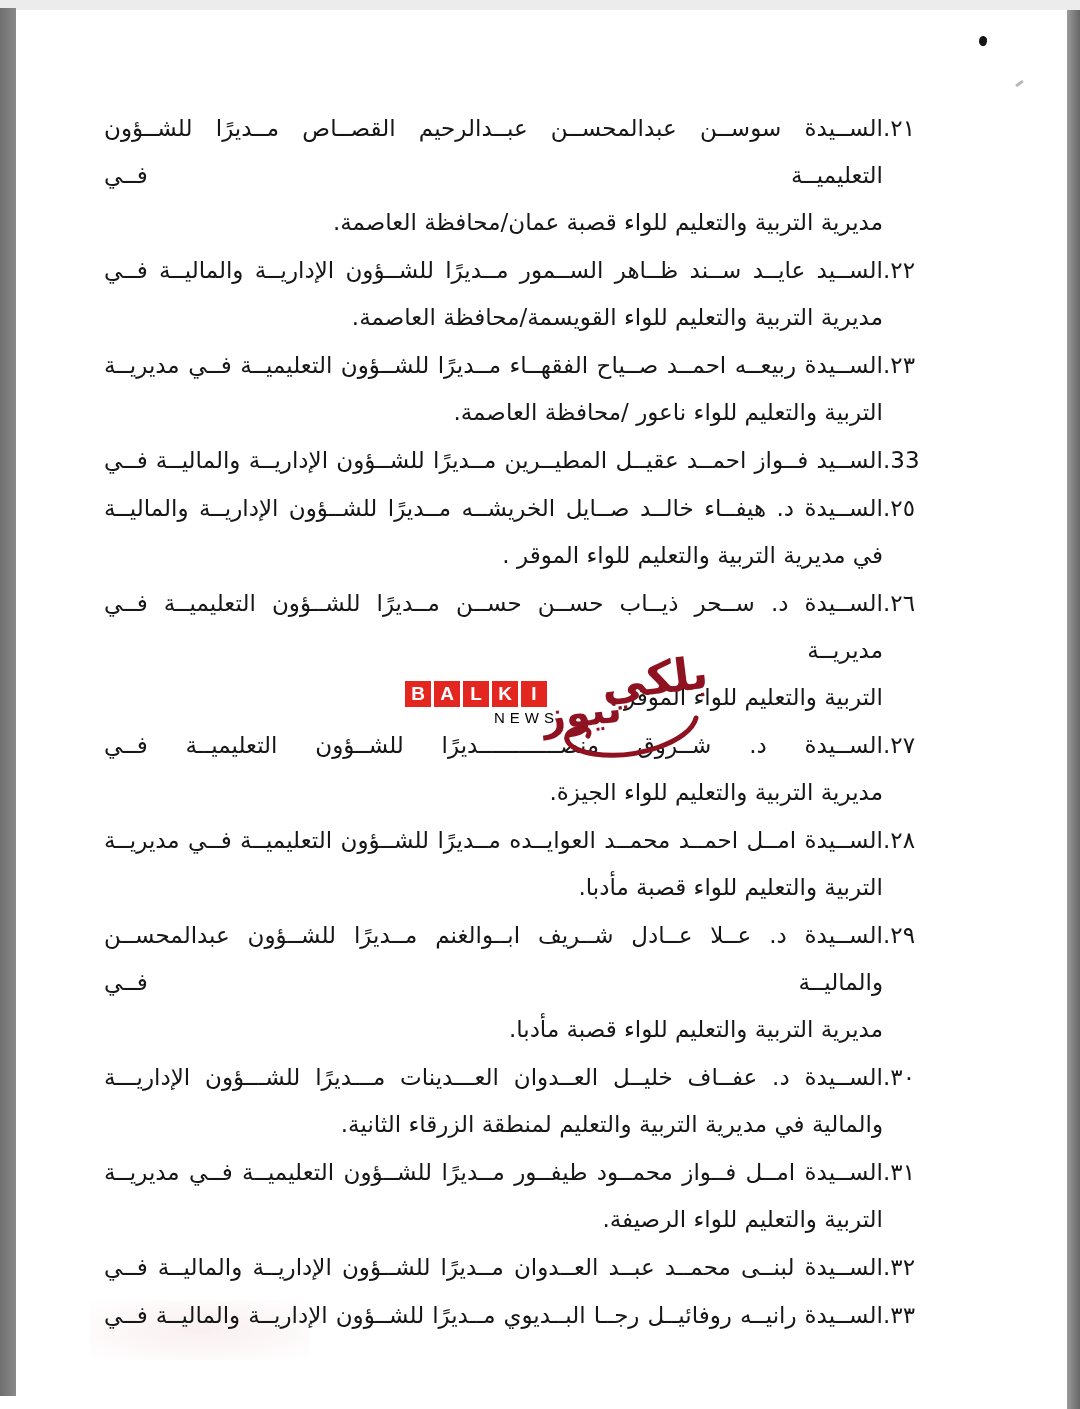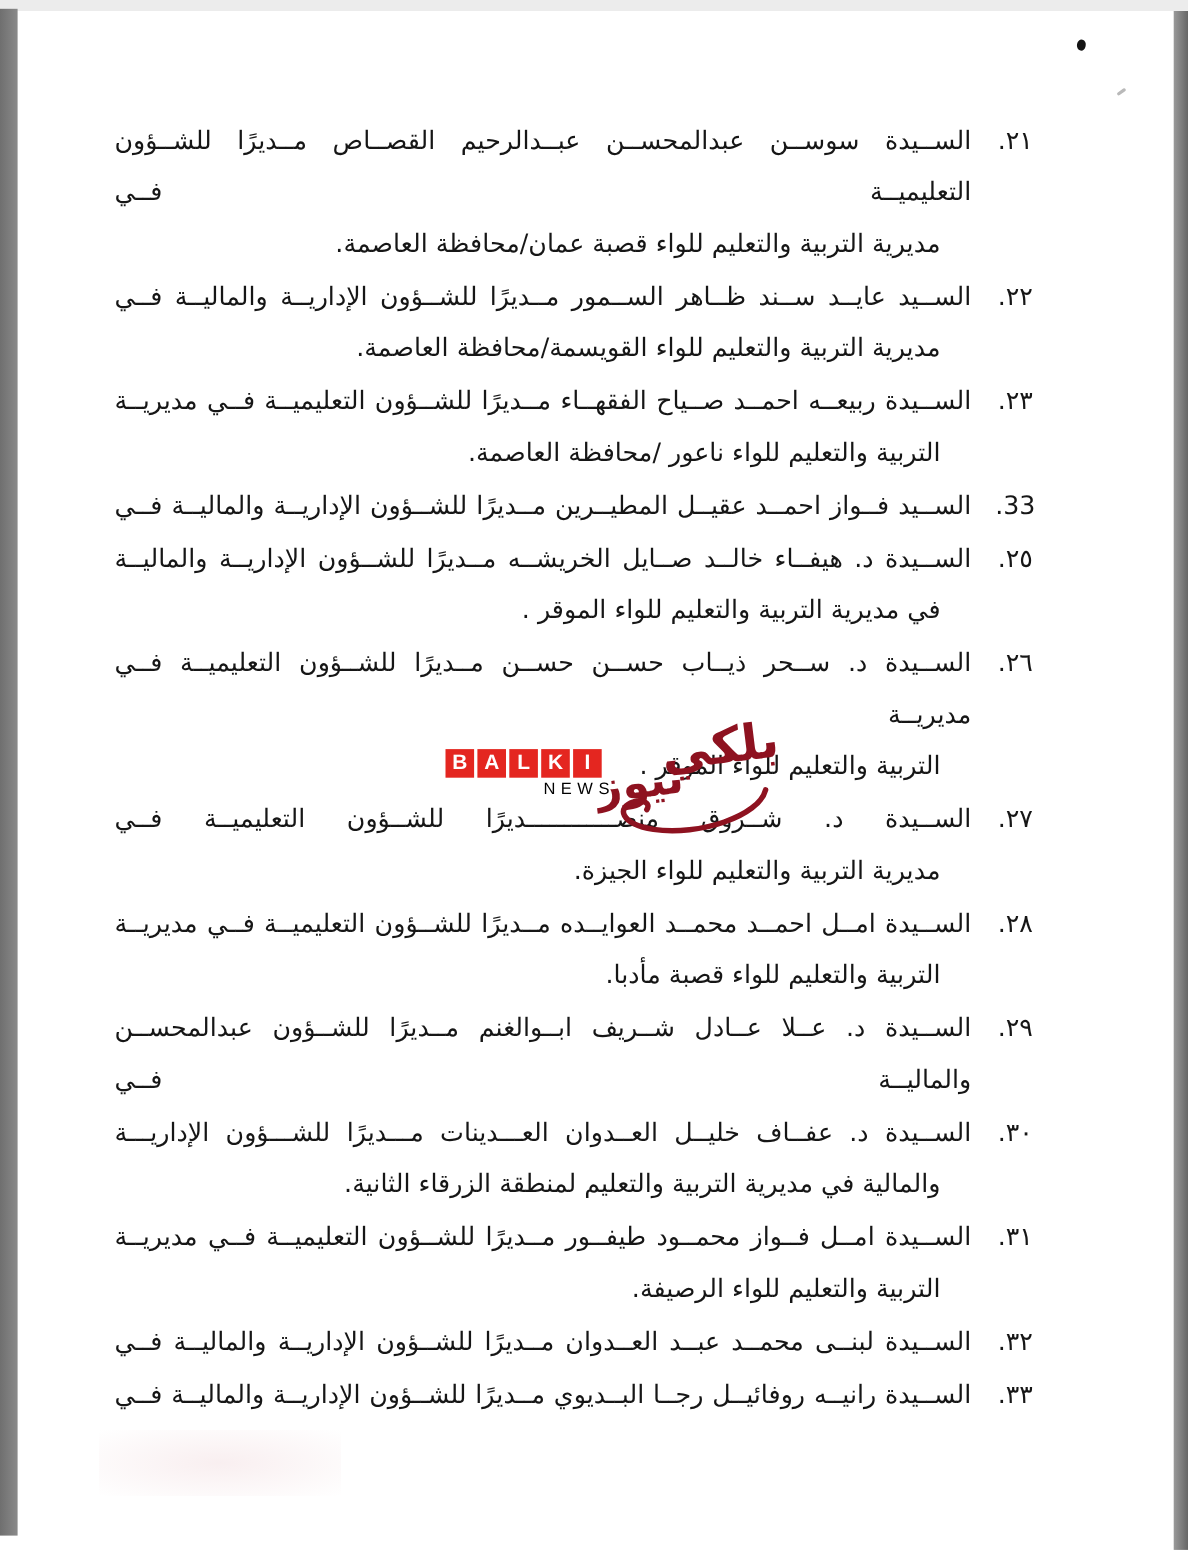--- a/index.html
+++ b/index.html
@@ -25,30 +25,30 @@
     padding: 95px 104px 0 88px;
     direction: rtl;
     color: #161616;
     font-size: 23px;
     line-height: 47px;
   }
   .item { margin-bottom: 1px; }
   .line1 { display: flex; }
   .num {
     flex: 0 0 80px;
-    text-align: center;
+    text-align: left;
     white-space: nowrap;
   }
   .txt {
     flex: 1 1 auto;
     text-align: justify;
     text-align-last: justify;
   }
   .line2 {
-    margin-right: 108px;
+    margin-right: 80px;
     text-align: right;
   }
 
   
   .watermark { position: absolute; left: 400px; top: 650px; width: 310px; height: 130px; pointer-events: none; }
   .wm-boxes { position: absolute; left: 5px; top: 31px; display: flex; gap: 3px; }
   .wm-box {
     width: 26px; height: 26px;
     background: #e42620;
     color: #ffffff;
@@ -150,20 +150,21 @@
       <div class="txt">الســيدة امــل احمــد محمــد العوايــده مــديرًا للشــؤون التعليميــة فــي مديريــة</div>
     </div>
     <div class="line2">التربية والتعليم للواء قصبة مأدبا.</div>
   </div>
 
   <div class="item">
     <div class="line1">
       <span class="num">٢٩.</span>
       <div class="txt">الســيدة د. عــلا عــادل شــريف ابــوالغنم مــديرًا للشــؤون عبدالمحســن والماليــة فــي</div>
     </div>
+    <div class="line2">مديرية التربية والتعليم للواء قصبة مأدبا.</div>
   </div>
 
   <div class="item">
     <div class="line1">
       <span class="num">٣٠.</span>
       <div class="txt">الســيدة د. عفــاف خليــل العــدوان العـــدينات مـــديرًا للشـــؤون الإداريـــة</div>
     </div>
     <div class="line2">والمالية في مديرية التربية والتعليم لمنطقة الزرقاء الثانية.</div>
   </div>
 

